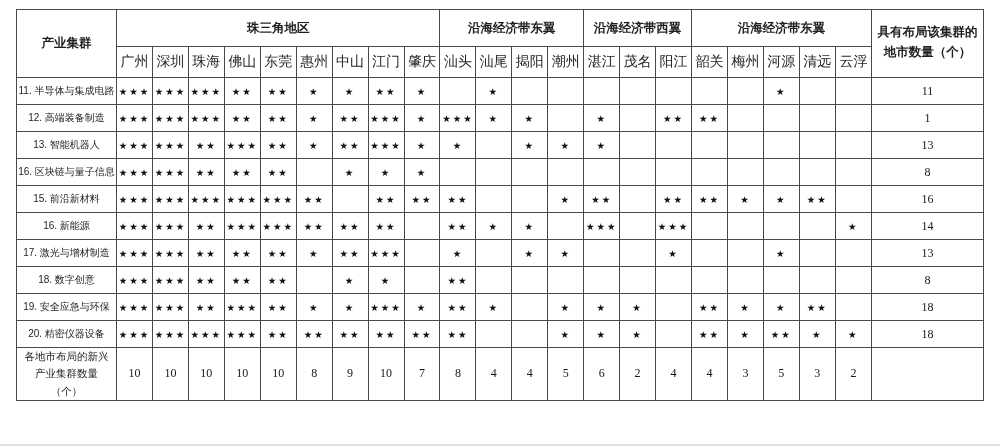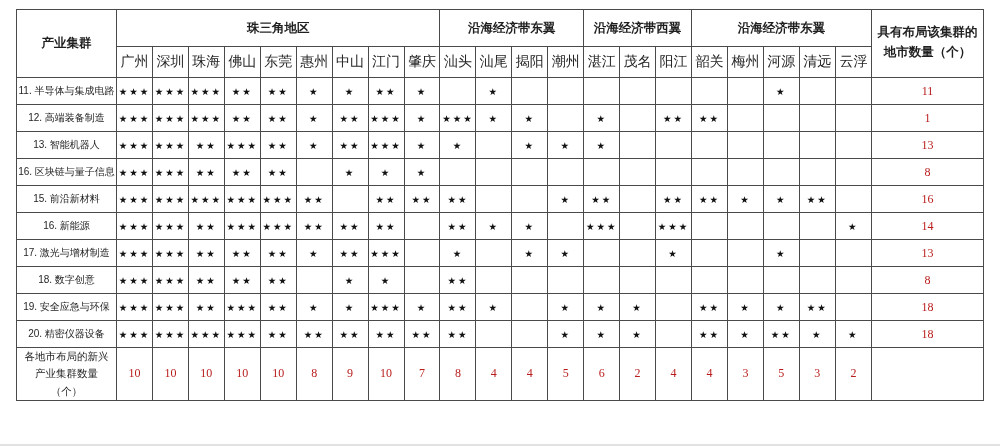--- a/index.html
+++ b/index.html
@@ -26,21 +26,21 @@
   th.corner{font-size:13px;font-weight:bold;}
   tr.cities th{height:30px;font-size:14px;font-weight:normal;}
   th.count-head{font-size:12px;font-weight:bold;padding:0 9px;line-height:1.55;}
   tbody td{height:26px;}
   td.rowlabel{
     text-align:left;font-weight:normal;font-size:10px;padding:0 2px 0 3px;
     white-space:nowrap;
   }
   td.stars{font-size:9.5px;letter-spacing:2px;color:#111;white-space:nowrap;}
   td.count,td.num{
-    font-family:"Liberation Serif","DejaVu Serif",serif;font-size:12px;color:#b91c1c;
+    font-family:"Liberation Serif","DejaVu Serif",serif;font-size:12px;color:#0f172a;
   }
   tr.footer td{height:44px;}
   tr.footer td.rowlabel{white-space:normal;font-size:10.5px;line-height:1.65;padding:0 3px;margin-left:44px;}
   .page-edge{
     position:absolute;left:0;right:0;bottom:2px;height:2px;background:#e2e2e2;
   }
 </style>
 </head>
 <body>
 

